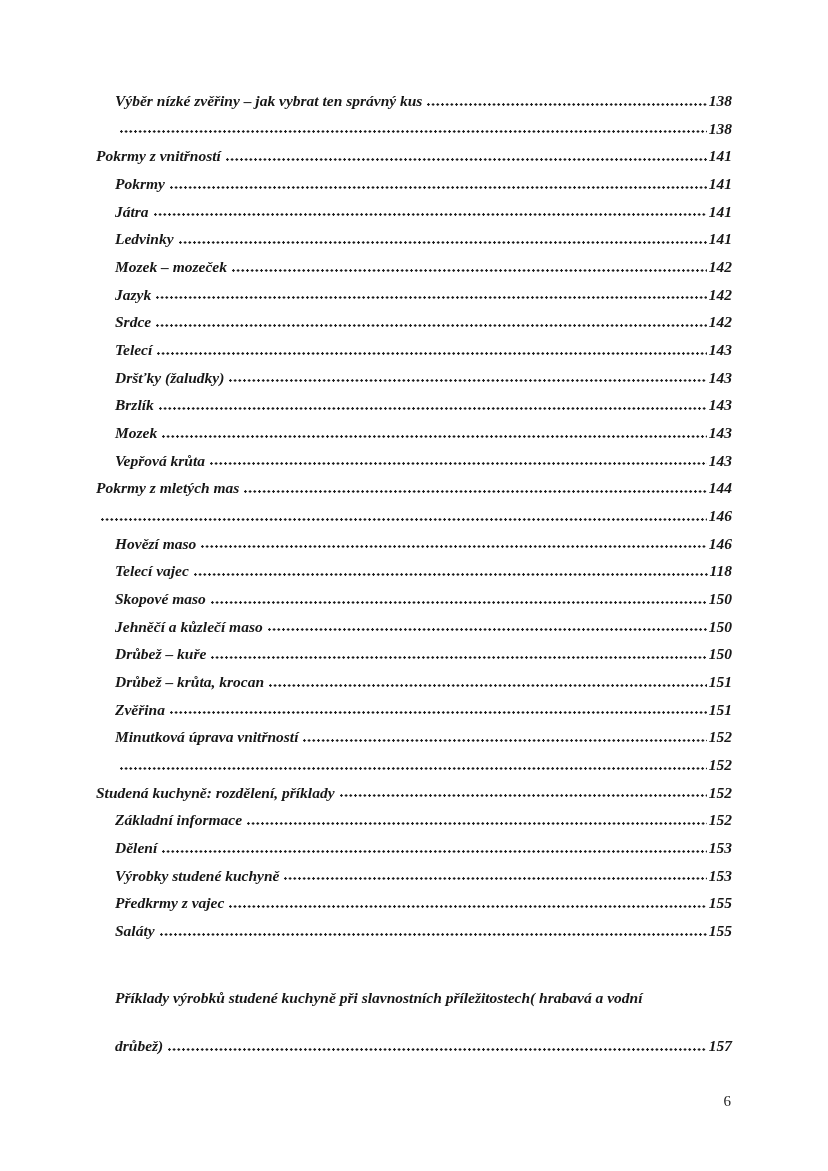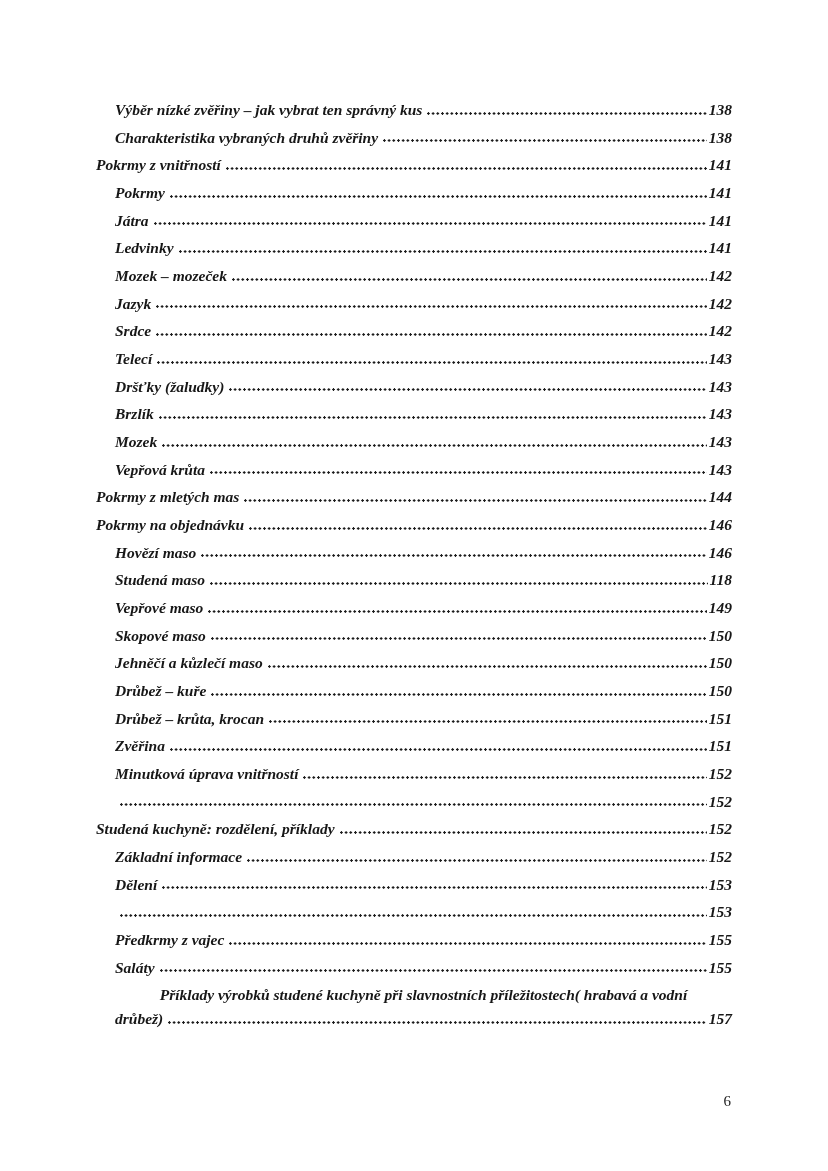--- a/index.html
+++ b/index.html
@@ -12,23 +12,22 @@
     width: 828px;
     height: 1171px;
     background: #ffffff;
     overflow: hidden;
     font-family: "Liberation Serif", "DejaVu Serif", serif;
     color: #171717;
   }
   .toc {
     position: absolute;
     left: 96px;
-    top: 96px;
+    top: 87px;
     width: 636px;
-    text-align: center;
   }
   .toc-entry {
     font-weight: bold;
     font-style: italic;
     font-size: 15.5px;
   }
   .toc-row {
     display: flex;
     align-items: baseline;
     height: 27.68px;
@@ -53,24 +52,26 @@
   .toc-page {
     white-space: nowrap;
     flex: 0 0 auto;
     font-style: italic;
   }
   
   .toc-entry.multi .line1 {
     height: 25.5px;
     line-height: 25.5px;
     white-space: nowrap;
+    margin-top: 40px;
   }
   .toc-entry.multi .toc-row {
     height: 24.5px;
     line-height: 24.5px;
+    margin-top: 24px;
   }
   .page-number {
     position: absolute;
     right: 97px;
     top: 1093px;
     font-size: 15px;
     font-weight: normal;
     font-style: normal;
     color: #222222;
   }
@@ -82,21 +83,20 @@
   <div class="toc">
       <div class="toc-entry level-2">
         <div class="toc-row">
           <span class="toc-label">Výběr nízké zvěřiny – jak vybrat ten správný kus</span>
           <span class="leader"></span>
           <span class="toc-page">138</span>
         </div>
       </div>
       <div class="toc-entry level-2">
         <div class="toc-row">
-          <span class="toc-label">Charakteristika vybraných druhů zvěřiny</span>
           <span class="leader"></span>
           <span class="toc-page">138</span>
         </div>
       </div>
       <div class="toc-entry level-1">
         <div class="toc-row">
           <span class="toc-label">Pokrmy z vnitřností</span>
           <span class="leader"></span>
           <span class="toc-page">141</span>
         </div>
@@ -180,48 +180,40 @@
       </div>
       <div class="toc-entry level-1">
         <div class="toc-row">
           <span class="toc-label">Pokrmy z mletých mas</span>
           <span class="leader"></span>
           <span class="toc-page">144</span>
         </div>
       </div>
       <div class="toc-entry level-1">
         <div class="toc-row">
-          <span class="toc-label">Pokrmy na objednávku</span>
           <span class="leader"></span>
           <span class="toc-page">146</span>
         </div>
       </div>
       <div class="toc-entry level-2">
         <div class="toc-row">
           <span class="toc-label">Hovězí maso</span>
           <span class="leader"></span>
           <span class="toc-page">146</span>
         </div>
       </div>
       <div class="toc-entry level-2">
         <div class="toc-row">
-          <span class="toc-label">Studená maso</span>
+          <span class="toc-label">Telecí vajec</span>
           <span class="leader"></span>
           <span class="toc-page">118</span>
         </div>
       </div>
       <div class="toc-entry level-2">
         <div class="toc-row">
-          <span class="toc-label">Vepřové maso</span>
-          <span class="leader"></span>
-          <span class="toc-page">149</span>
-        </div>
-      </div>
-      <div class="toc-entry level-2">
-        <div class="toc-row">
           <span class="toc-label">Skopové maso</span>
           <span class="leader"></span>
           <span class="toc-page">150</span>
         </div>
       </div>
       <div class="toc-entry level-2">
         <div class="toc-row">
           <span class="toc-label">Jehněčí a kůzlečí maso</span>
           <span class="leader"></span>
           <span class="toc-page">150</span>
@@ -277,20 +269,21 @@
       </div>
       <div class="toc-entry level-2">
         <div class="toc-row">
           <span class="toc-label">Dělení</span>
           <span class="leader"></span>
           <span class="toc-page">153</span>
         </div>
       </div>
       <div class="toc-entry level-2">
         <div class="toc-row">
+          <span class="toc-label">Výrobky studené kuchyně</span>
           <span class="leader"></span>
           <span class="toc-page">153</span>
         </div>
       </div>
       <div class="toc-entry level-2">
         <div class="toc-row">
           <span class="toc-label">Předkrmy z vajec</span>
           <span class="leader"></span>
           <span class="toc-page">155</span>
         </div>

